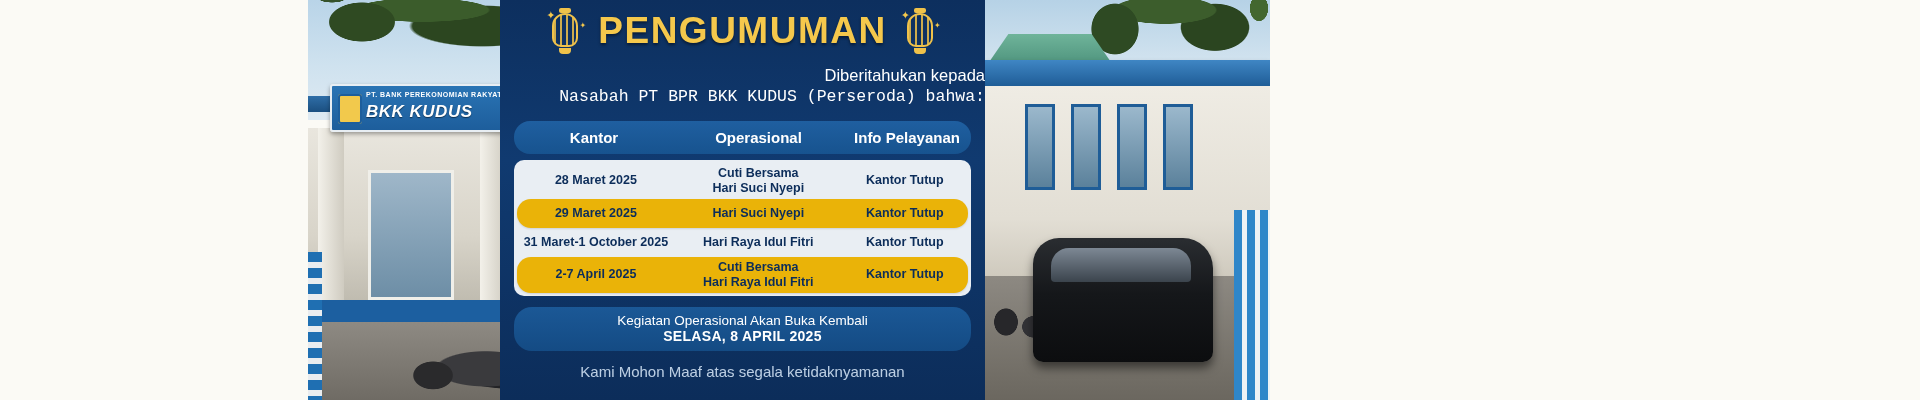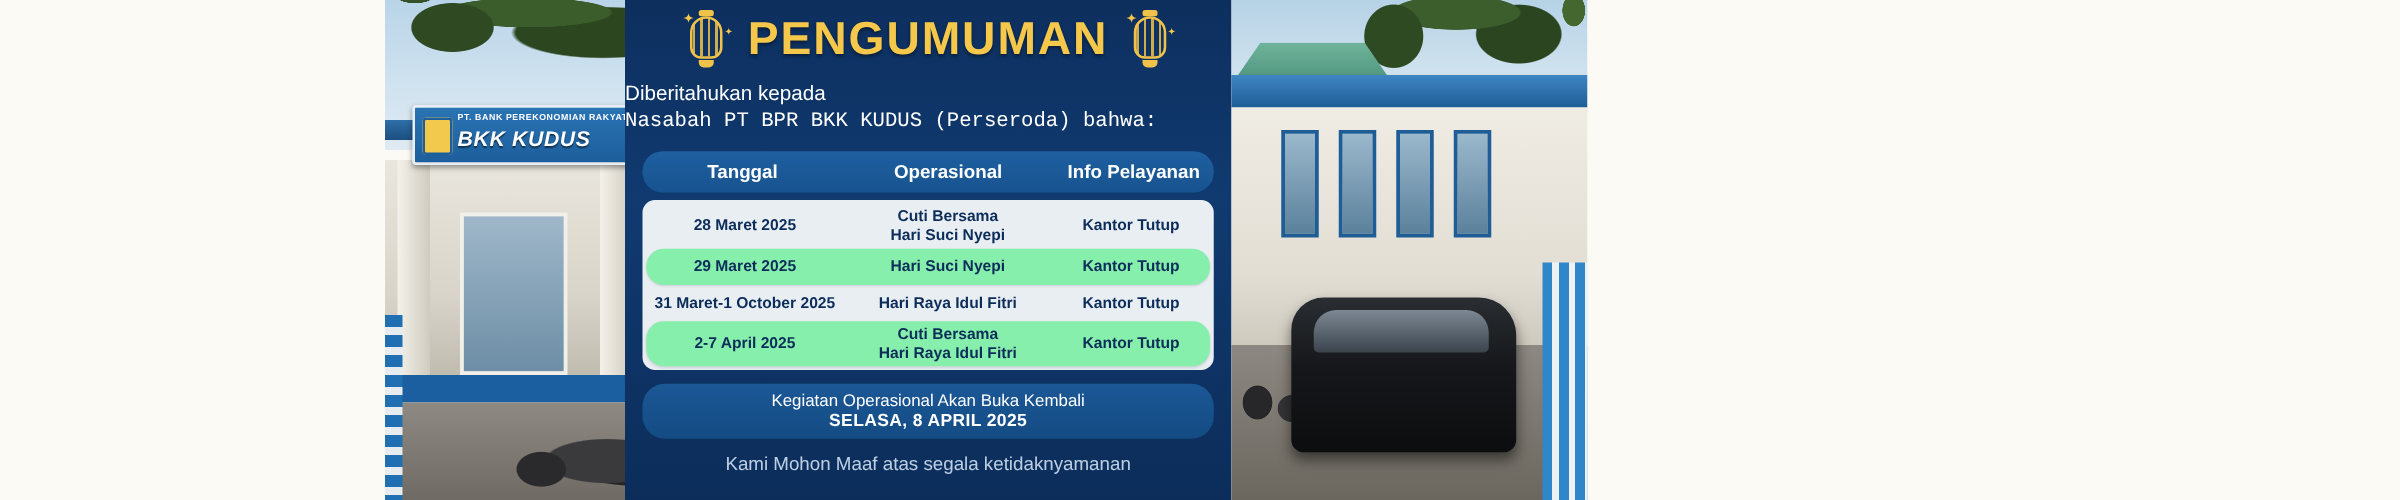--- a/index.html
+++ b/index.html
@@ -231,21 +231,21 @@
   .star {
     position: absolute;
     color: #f5c84c;
     font-size: 11px;
     line-height: 1;
   }
   .star.s1 { left: -4px; top: 2px; }
   .star.s2 { right: -6px; top: 14px; font-size: 8px; }
 
   .subtitle {
-    text-align: left;
+    text-align: right;
     font-size: 16.5px;
     line-height: 1.35;
     color: #ffffff;
     margin-top: 2px;
   }
   .subtitle .l2 { font-weight: normal; font-family: Liberation Mono, monospace; }
 
   .table-wrap {
     margin: 12px 14px 0 14px;
   }
@@ -274,21 +274,21 @@
   }
   .trow {
     display: flex;
     align-items: center;
     min-height: 29px;
     color: #0c2d5a;
     border-radius: 14px;
     padding: 3px 0;
   }
   .trow.alt {
-    background: #86efac;
+    background: #eab308;
     box-shadow: 0 1px 2px rgba(0,0,0,.12);
   }
   .trow .td {
     font-size: 12.5px;
     font-weight: bold;
     text-align: center;
     line-height: 1.2;
     padding: 0 4px;
   }
   .td .sub { display: block; }
@@ -372,21 +372,21 @@
       </div>
     </div>
 
     <div class="subtitle">
       <div class="l1">Diberitahukan kepada</div>
       <div class="l2">Nasabah PT BPR BKK KUDUS (Perseroda) bahwa:</div>
     </div>
 
     <div class="table-wrap">
       <div class="thead">
-        <div class="th col-1">Tanggal</div>
+        <div class="th col-1">Kantor</div>
         <div class="th col-2">Operasional</div>
         <div class="th col-3">Info Pelayanan</div>
       </div>
 
       <div class="tbody">
 
         <div class="trow">
           <div class="td col-1">28 Maret 2025</div>
           <div class="td col-2">
             <span class="sub">Cuti Bersama</span>

